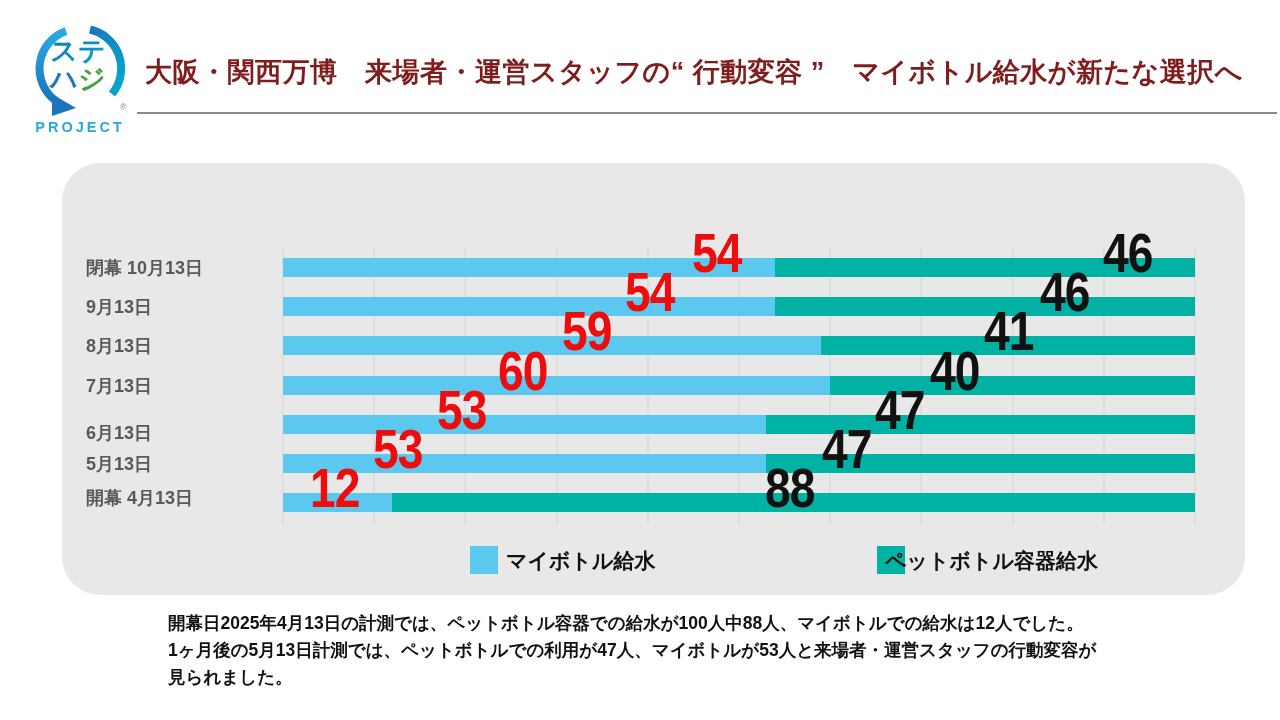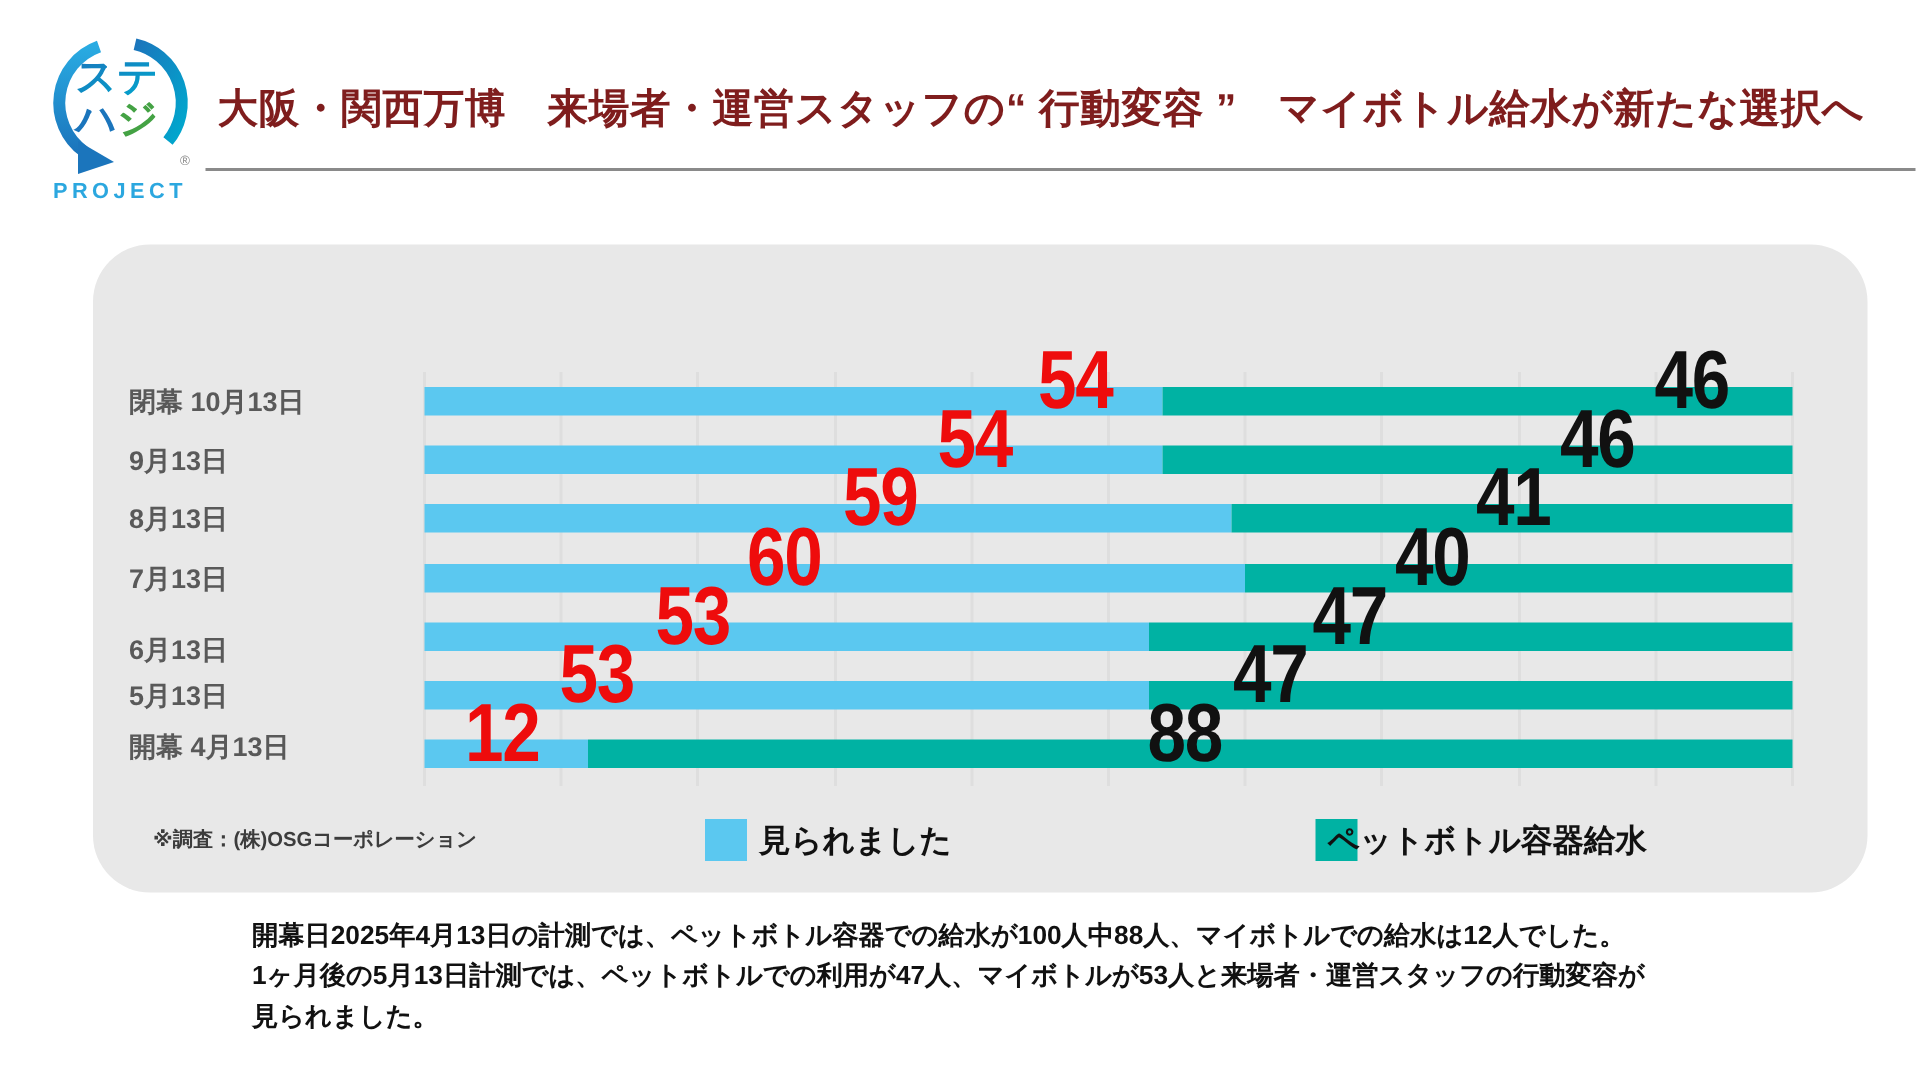--- a/index.html
+++ b/index.html
@@ -127,25 +127,24 @@
       <div class="abs seg" style="left: 704.36px; top: 290.85px; width: 428.64px; background: rgb(0, 178, 163);"></div>
       <div class="abs num" style="left: 311px; top: 264.85px; color: rgb(238, 12, 12);">53</div>
       <div class="abs num" style="left: 760px; top: 264.85px; color: rgb(17, 17, 17);">47</div>
       <div class="abs cat-label" style="top: 317px;">開幕 4月13日</div>
       <div class="abs seg" style="left: 221px; top: 330.02px; width: 109.44px; background: rgb(91, 200, 240);"></div>
       <div class="abs seg" style="left: 330.44px; top: 330.02px; width: 802.56px; background: rgb(0, 178, 163);"></div>
       <div class="abs num" style="left: 248px; top: 304.02px; color: rgb(238, 12, 12);">12</div>
       <div class="abs num" style="left: 703px; top: 304.02px; color: rgb(17, 17, 17);">88</div>
     </div>
 
-  <div id="source-note" class="abs">※調査：(株)OSGコーポレーション</div>
 
   <div id="legend">
       <div class="abs legend-swatch" style="left: 408px; top: 383px; background: rgb(91, 200, 240);"></div>
-      <div class="abs legend-label" style="left: 444px; top: 383px;">見られました</div>
+      <div class="abs legend-label" style="left: 444px; top: 383px;">マイボトル給水</div>
       <div class="abs legend-swatch" style="left: 815px; top: 383px; background: rgb(0, 178, 163);"></div>
       <div class="abs legend-label" style="left: 823px; top: 383px;">ペットボトル容器給水</div>
     </div>
 </div>
 
 <div id="footer-text" class="abs">開幕日2025年4月13日の計測では、ペットボトル容器での給水が100人中88人、マイボトルでの給水は12人でした。
 1ヶ月後の5月13日計測では、ペットボトルでの利用が47人、マイボトルが53人と来場者・運営スタッフの行動変容が
 見られました。</div>
 
 </body></html>

